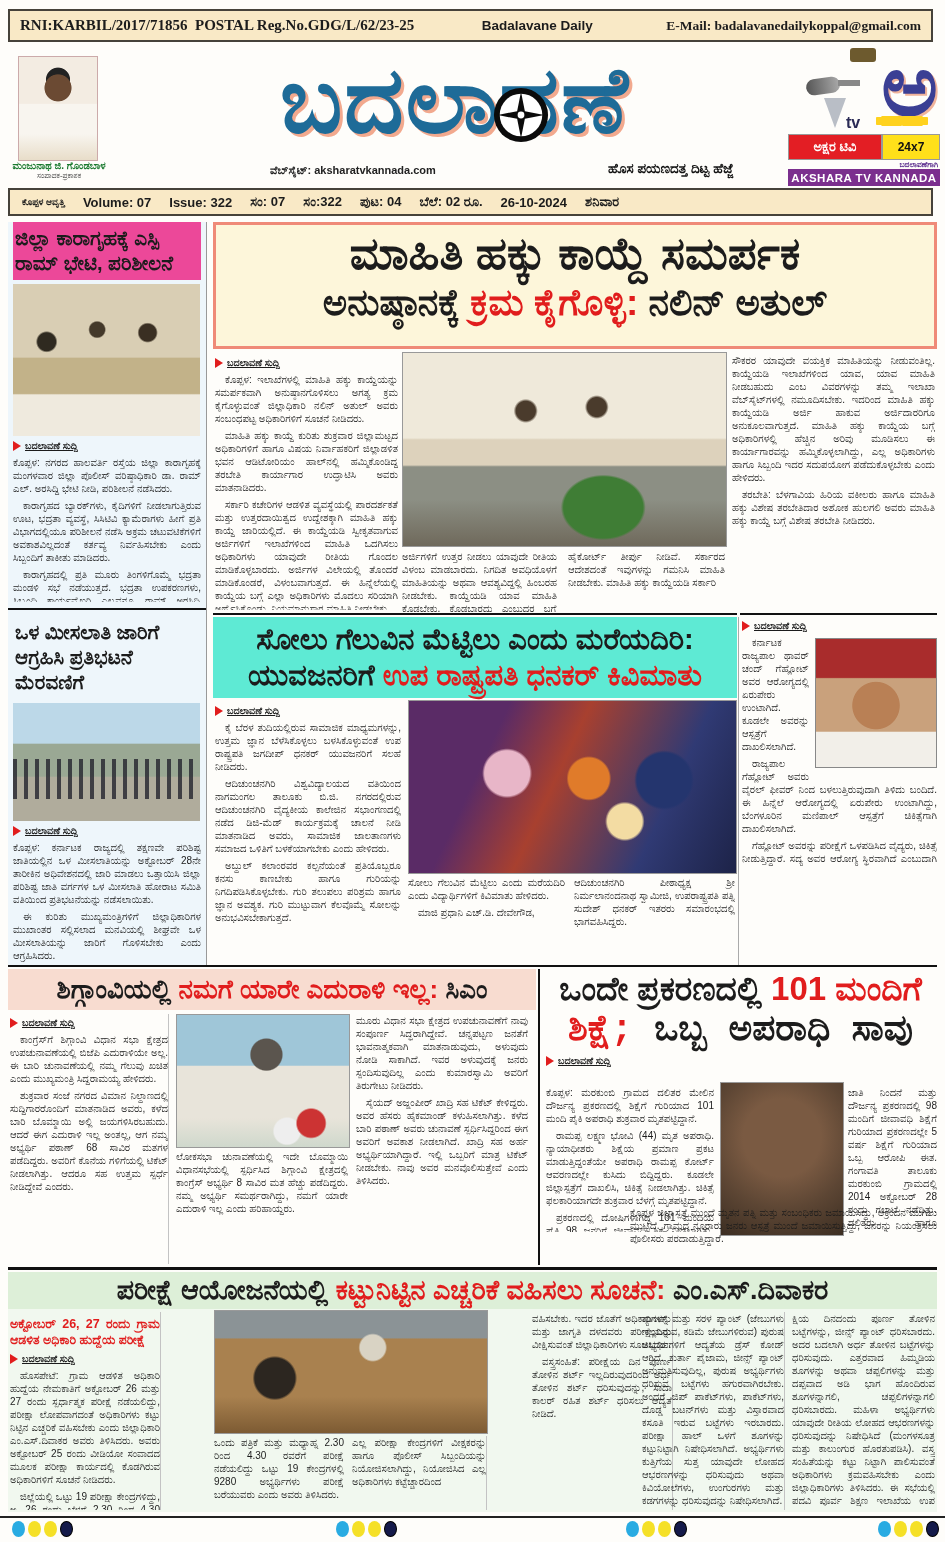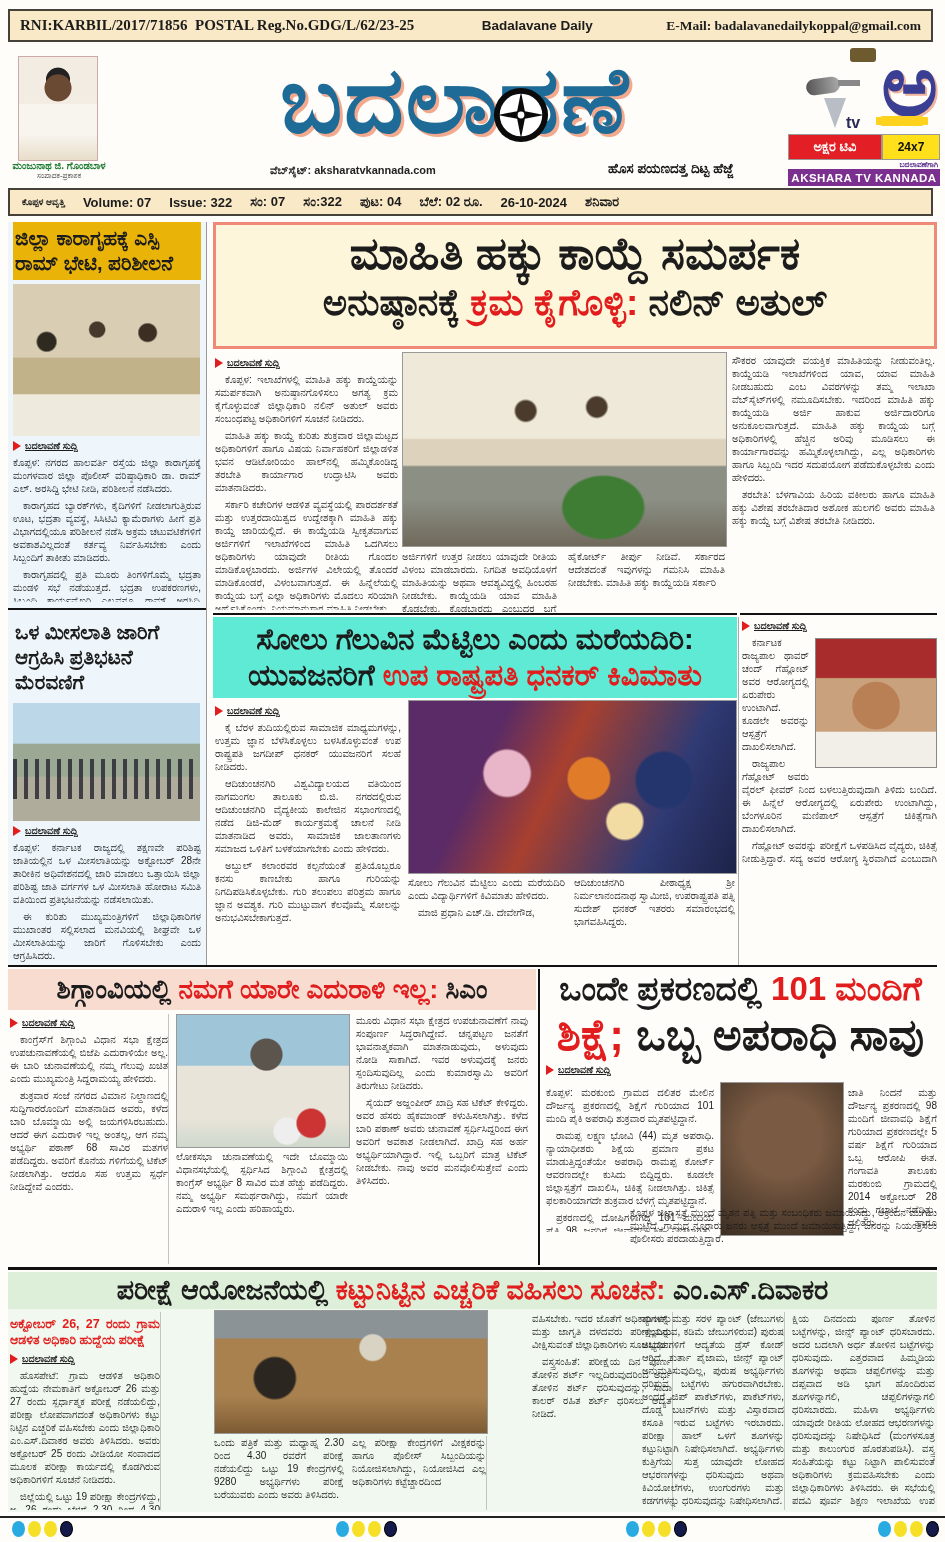--- a/index.html
+++ b/index.html
@@ -51,21 +51,21 @@
   #logo .sub{position:absolute;right:2px;top:110px;font-size:7.5px;color:#5b2d8e;font-weight:bold;}
   #logo .banden{position:absolute;left:0;top:119px;width:152px;height:17px;background:#7b2f8e;color:#fff;font-weight:bold;
       font-size:11.5px;display:flex;align-items:center;justify-content:center;letter-spacing:.5px;}
   
   #infobar{left:8px;top:188px;width:925px;height:28px;background:#f9e9c6;border:2px solid #46423a;
       display:flex;align-items:center;gap:18px;padding:0 12px;box-sizing:border-box;font-weight:bold;font-size:13px;}
   #infobar .small{font-size:9px;}
   
   #leftcol{left:8px;top:222px;width:199px;height:743px;background:#eef6fb;border-right:1px solid #999;box-sizing:border-box;padding:0 5px;}
   .lhead{font-size:20px;font-weight:bold;line-height:1.25;padding:4px 2px;}
-  .lhead.blue{background:#eab308;}
+  .lhead.blue{background:#ec4899;}
   #ph-jail{width:187px;height:152px;margin:4px 0;
     background-image:radial-gradient(circle at 18% 38%,#2f2a20 0 5%,rgba(0,0,0,0) 6%),
       radial-gradient(circle at 45% 30%,#44392a 0 5%,rgba(0,0,0,0) 6%),
       radial-gradient(circle at 72% 32%,#3a2f22 0 5%,rgba(0,0,0,0) 6%),
       linear-gradient(180deg,#d9ceb4 0 48%,#c2b289 49% 72%,#efeade 73% 100%);}
   #ph-protest{width:187px;height:118px;margin:4px 0;
     background-image:repeating-linear-gradient(90deg,rgba(35,35,45,.8) 0 4px,rgba(35,35,45,0) 4px 11px),
       linear-gradient(180deg,#bcd8e8 0 34%,#9aa894 35% 62%,#b0ac9c 63% 100%);
     background-size:100% 34%,100% 100%;background-position:50% 72%,0 0;background-repeat:no-repeat;}
   .ldivide{height:2px;background:#111;margin:6px -5px;}
@@ -110,21 +110,21 @@
   #ph-cm{left:176px;top:1014px;width:172px;height:132px;border:1px solid #999;
     background-image:radial-gradient(circle at 52% 30%,#5b554e 0 12%,rgba(0,0,0,0) 13%),
       radial-gradient(circle at 78% 82%,#c33 0 8%,rgba(0,0,0,0) 9%),
       radial-gradient(circle at 64% 88%,#eee 0 8%,rgba(0,0,0,0) 9%),
       linear-gradient(180deg,#9fc6d8 0 38%,#e8e4da 39% 78%,#cfd8cc 100%);}
   #cm-cap{left:176px;top:1150px;width:172px;height:114px;}
   #cm-c3{left:356px;top:1014px;width:172px;height:250px;}
   #verdict{left:544px;top:969px;width:393px;height:296px;}
   #vhead{text-align:center;font-weight:bold;line-height:1.2;}
   #vhead .l1{font-size:33px;}
-  #vhead .l2{font-size:44px;}
+  #vhead .l2{font-size:36px;font-family:Liberation Mono, monospace;}
   #v-c1{left:546px;top:1086px;width:168px;height:146px;}
   #ph-convict{left:720px;top:1082px;width:122px;height:152px;border:1px solid #999;
     background-image:radial-gradient(circle at 50% 36%,#7a5a42 0 34%,#5d4634 62%,#3c2e22 100%);}
   #v-c3{left:848px;top:1086px;width:89px;height:146px;}
   #v-bottom{left:630px;top:1206px;width:307px;height:58px;}
   
   #exam{left:8px;top:1272px;width:929px;height:240px;background:#f1f8ef;}
   #examhead{background:#ddefd8;text-align:center;font-size:27px;font-weight:bold;padding:3px 0;}
   .exsub{font-size:12.5px;font-weight:bold;color:#e11d1d;line-height:1.3;margin:4px 0;}
   #ex-c1{left:10px;top:1312px;width:150px;height:198px;}

